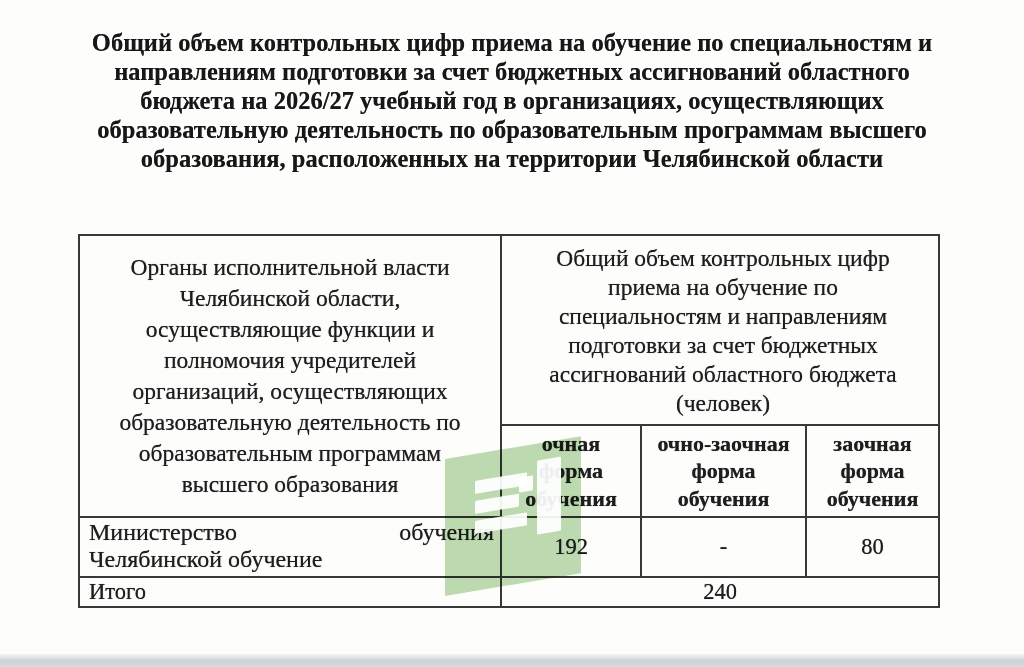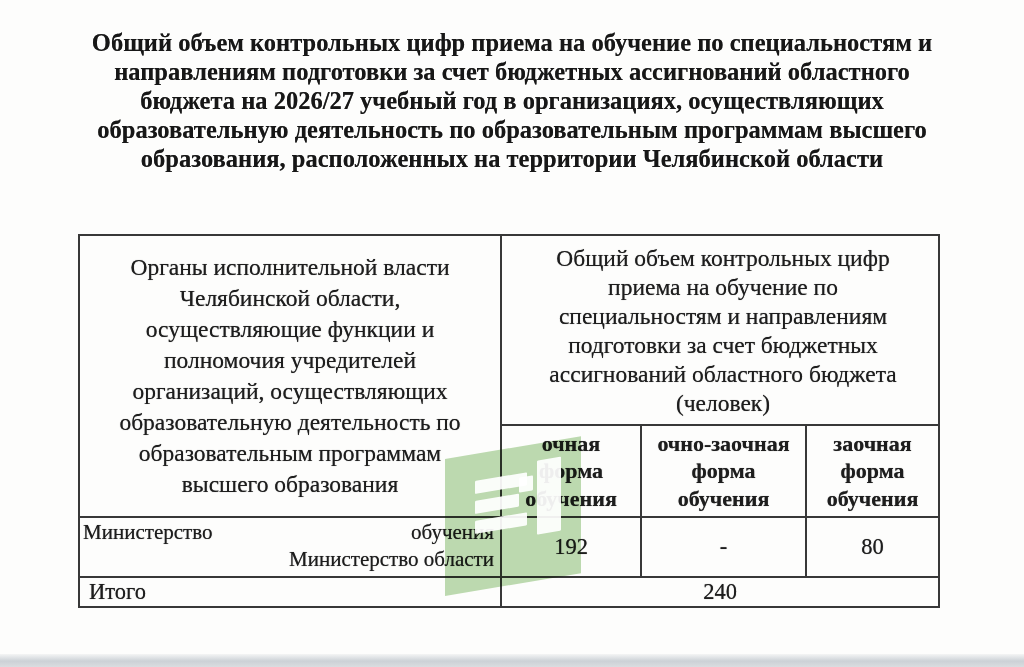--- a/index.html
+++ b/index.html
@@ -60,25 +60,24 @@
   }
   td.sub-head {
     height: 87px;
     text-align: center;
     font-size: 22px;
     line-height: 27.5px;
     font-weight: bold;
   }
   td.org-cell {
     height: 56px;
-    font-size: 21px;
+    font-size: 24px;
     line-height: 27px;
-    padding: 1px 6px 3px 3px;
+    padding: 1px 6px 3px 9px;
     vertical-align: top;
-    text-align: right;
   }
   .org-line1 {
     display: flex;
     justify-content: space-between;
   }
   td.num-cell {
     text-align: center;
     font-size: 22.5px;
   }
   td.total-label {
@@ -174,21 +173,21 @@
         <td class="sub-head preline">заочная
 форма
 обучения</td>
       </tr>
       <tr>
         <td class="org-cell">
           <div class="org-line1">
             <span>Министерство</span>
             <span>обучения</span>
           </div>
-          <div>Министерство области</div>
+          <div>Челябинской обучение</div>
         </td>
         <td class="num-cell">192</td>
         <td class="num-cell">-</td>
         <td class="num-cell">80</td>
       </tr>
       <tr>
         <td class="total-label">Итого</td>
         <td class="total-value" colspan="3">240</td>
       </tr>
     </tbody>

